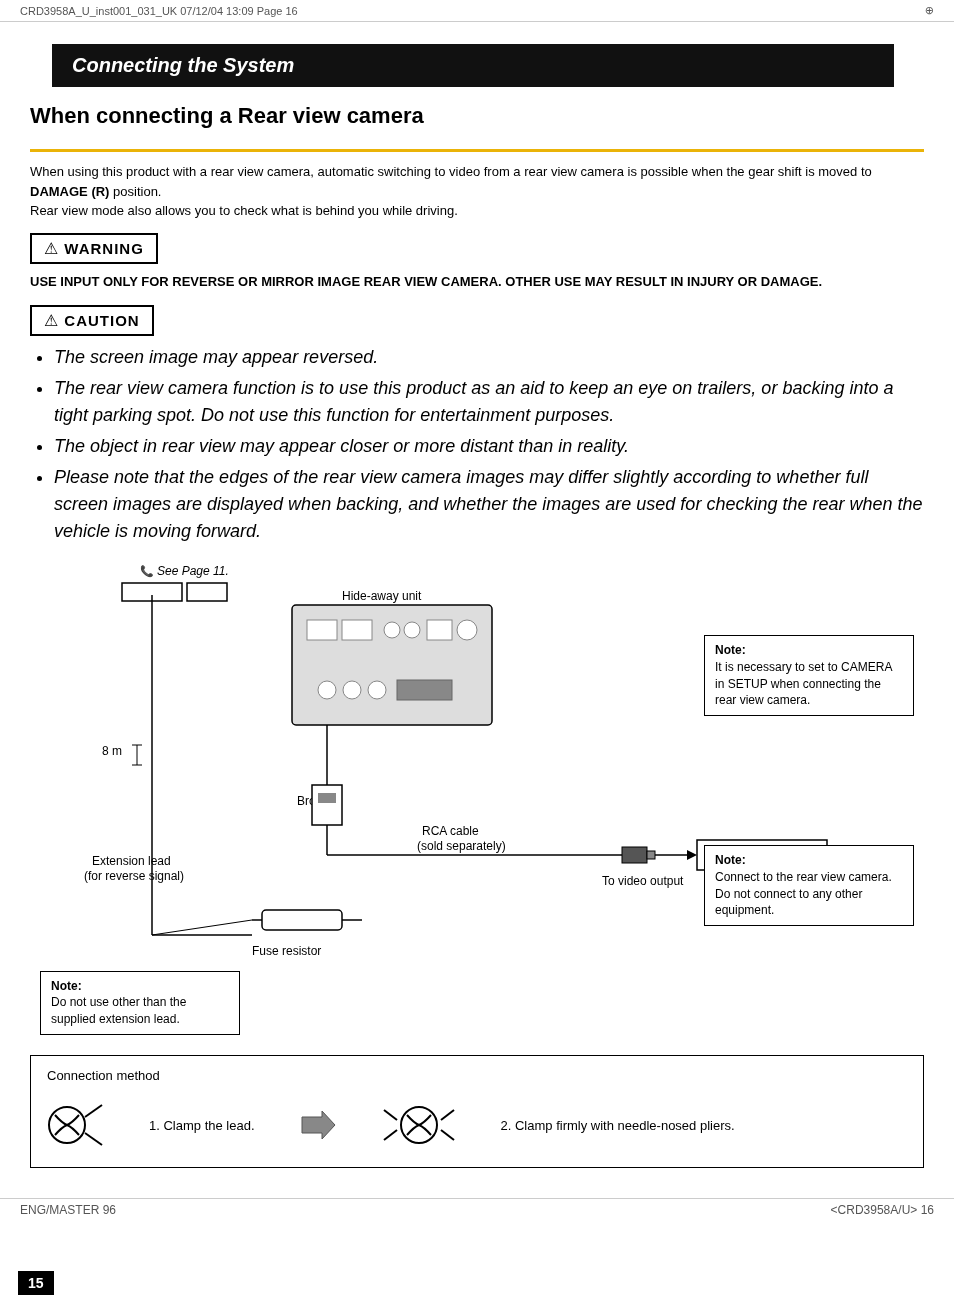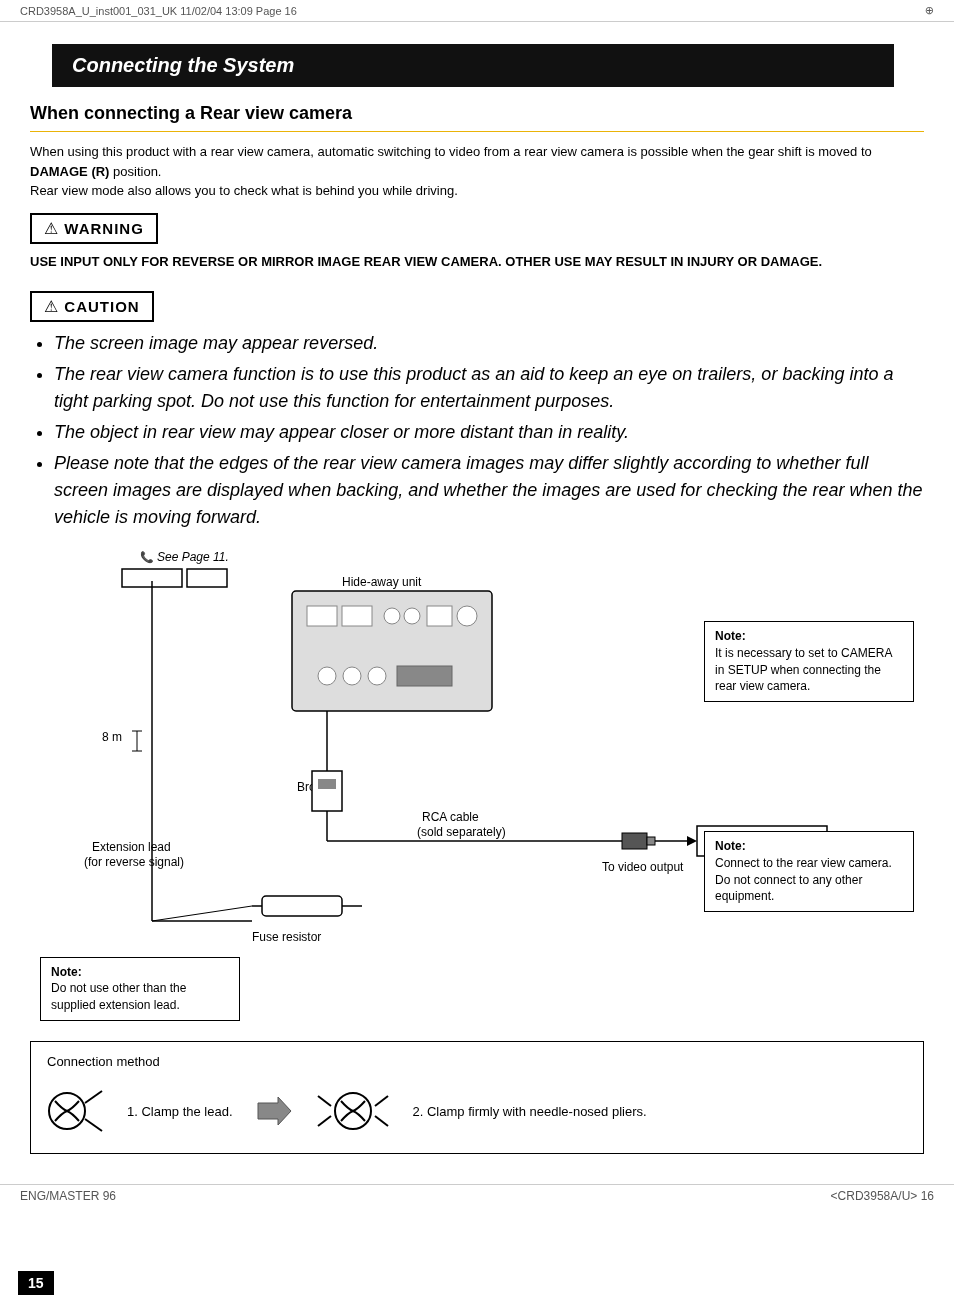--- a/index.html
+++ b/index.html
@@ -34,24 +34,24 @@
       padding: 10px 20px;
       margin: 12px 30px 0 22px;
     }
 
     .main-content {
       padding: 10px 30px 20px 30px;
     }
 
     
     .section-heading {
-      font-size: 18px;
-      font-weight: bold;
-      border-bottom: 1px solid #eab308;
-      padding-bottom: 7px;
+      font-size: 22px;
+      font-weight: bold;
+      border-bottom: 3px solid #eab308;
+      padding-bottom: 20px;
       margin: 16px 0 10px 0;
     }
 
     .intro-text {
       font-size: 13px;
       line-height: 1.5;
       margin-bottom: 12px;
     }
 
     
@@ -71,21 +71,21 @@
     .warning-box .label {
       font-weight: bold;
       font-size: 15px;
       letter-spacing: 1px;
     }
 
     .warning-text {
       font-size: 13px;
       font-weight: bold;
       line-height: 1.5;
-      margin-bottom: 20px;
+      margin-bottom: 14px;
     }
 
     
     .caution-box {
       border: 2px solid #000;
       display: inline-flex;
       align-items: center;
       padding: 4px 12px;
       margin-bottom: 8px;
       background: #fff;
@@ -160,21 +160,21 @@
       color: #555;
       border-top: 1px solid #ccc;
       margin-top: 10px;
       gap: 48px;
     }
   </style>
 </head>
 <body>
 
 <div class="header-bar">
-  <span>CRD3958A_U_inst001_031_UK   11/02/04  13:09   Page 16</span>
+  <span>CRD3958A_U_inst001_031_UK   07/12/04  13:09   Page 16</span>
   <span>⊕</span>
 </div>
 
 <div class="main-content">
   
   <div class="page-title-bar">Connecting the System</div>
 
   
   <div class="section-heading">When connecting a Rear view camera</div>
 
@@ -289,21 +289,21 @@
     <div class="note-box" style="bottom: 10px; left: 10px; width: 200px;">
       <div class="note-title">Note:</div>
       <div>Do not use other than the supplied extension lead.</div>
     </div>
 
   </div>
 
   
   <div style="border: 1px solid #000; padding: 12px 16px; margin-top: 6px;">
     <div style="font-size: 13px; margin-bottom: 12px;">Connection method</div>
-    <div style="display: flex; align-items: center; gap: 20px;">
+    <div style="display: flex; align-items: center; gap: 42px;">
 
       <svg width="60" height="60" viewBox="0 0 60 60" xmlns="http://www.w3.org/2000/svg">
         <circle cx="20" cy="30" r="18" fill="none" stroke="#000" stroke-width="2"></circle>
         <path d="M8 20 Q15 28 20 30 Q15 32 8 40" fill="none" stroke="#000" stroke-width="2"></path>
         <path d="M32 20 Q25 28 20 30 Q25 32 32 40" fill="none" stroke="#000" stroke-width="2"></path>
         <line x1="38" y1="22" x2="55" y2="10" stroke="#000" stroke-width="2"></line>
         <line x1="38" y1="38" x2="55" y2="50" stroke="#000" stroke-width="2"></line>
       </svg>
       <span>1.   Clamp the lead.</span>
 

